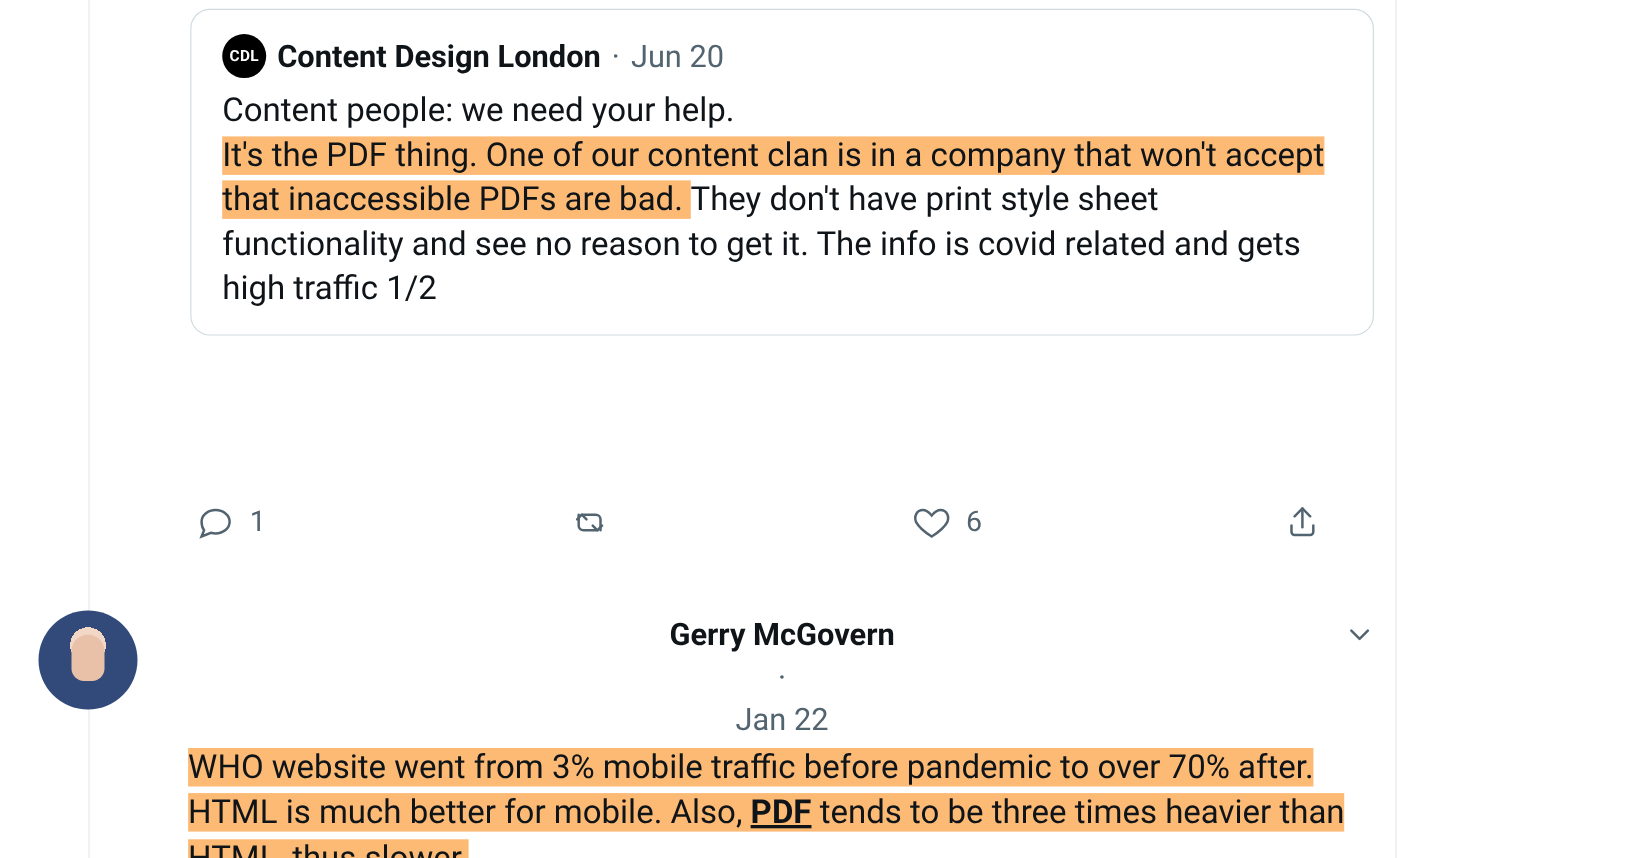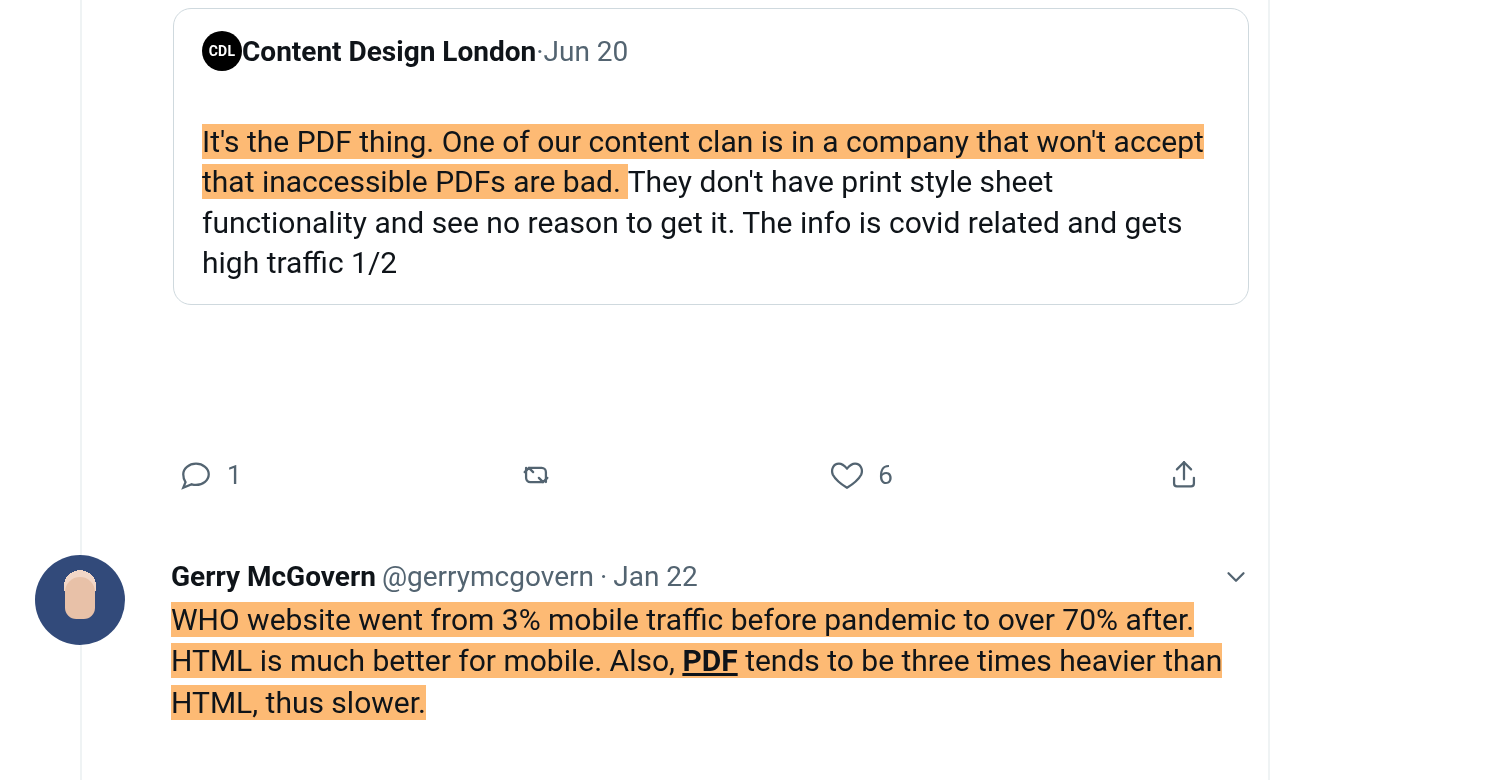--- a/index.html
+++ b/index.html
@@ -32,20 +32,21 @@
     left: 173px;
     top: 8px;
     width: 1076px;
     border: 1px solid #cfd9de;
     border-radius: 18px;
     padding: 22px 28px 20px 28px;
   }
   .quote-head {
     display: flex;
     align-items: center;
+    gap: 10px;
     margin-bottom: 10px;
   }
   .quote-avatar {
     width: 40px; height: 40px;
     border-radius: 50%;
     background: #000;
     color: #fff;
     display: flex;
     align-items: center;
     justify-content: center;
@@ -124,20 +125,21 @@
     position: absolute;
     left: 171px;
     top: 560px;
     width: 1080px;
   }
   .tweet2-head {
     display: flex;
     align-items: center;
     gap: 6px;
     font-size: 28px;
+    flex-direction: column;
   }
   .tweet2-name { font-weight: 700; color: #0f1419; }
   .tweet2-meta { color: #536471; }
   .tweet2-caret {
     position: absolute;
     right: 0;
     top: 2px;
     color: #536471;
     cursor: pointer;
   }
@@ -157,21 +159,21 @@
   <div class="vrule right"></div>
 
   <div class="quote-card">
     <div class="quote-head">
       <div class="quote-avatar">CDL</div>
       <span class="quote-name">Content Design London</span>
       <span class="quote-meta"> · </span>
       <span class="quote-meta">Jun 20</span>
     </div>
     <div class="quote-body">
-      <br>
+      <span>Content people: we need your help.</span><br>
       <span class="hl">It's the PDF thing. One of our content clan is in a company that won't accept that inaccessible PDFs are bad. </span><span>They don't have print style sheet functionality and see no reason to get it. The info is covid related and gets high traffic 1/2</span>
     </div>
   </div>
 
   <div class="action-bar">
     <div class="action" style="margin-left:6px;">
       <svg width="34" height="34" viewBox="0 0 24 24" fill="none" stroke="#536471" stroke-width="1.6">
         <path d="M21 11.5c0 4.14-4.03 7.5-9 7.5-1.05 0-2.06-.15-3-.43L3 21l1.6-4.01C3.6 15.66 3 13.65 3 11.5 3 7.36 7.03 4 12 4s9 3.36 9 7.5z"></path>
       </svg>
       <span>1</span>
@@ -206,21 +208,20 @@
         <path d="M5 14v4a2 2 0 0 0 2 2h10a2 2 0 0 0 2-2v-4"></path>
       </svg>
     </div>
   </div>
 
   <div class="tweet2-avatar"></div>
 
   <div class="tweet2">
     <div class="tweet2-head">
       <span class="tweet2-name">Gerry McGovern</span>
-      <span class="tweet2-meta">@gerrymcgovern</span>
       <span class="tweet2-meta"> · </span>
       <span class="tweet2-meta">Jan 22</span>
       <span class="tweet2-caret">
         <svg width="30" height="30" viewBox="0 0 24 24" fill="none" stroke="#536471" stroke-width="1.8" stroke-linecap="round" stroke-linejoin="round">
           <polyline points="6 9 12 15 18 9"></polyline>
         </svg>
       </span>
     </div>
     <div class="tweet2-body">
       <span class="hl"><span>WHO website went from 3% mobile traffic before pandemic to over 70% after. HTML is much better for mobile. Also, </span><span class="b">PDF</span><span> tends to be three times heavier than HTML, thus slower.</span></span>

